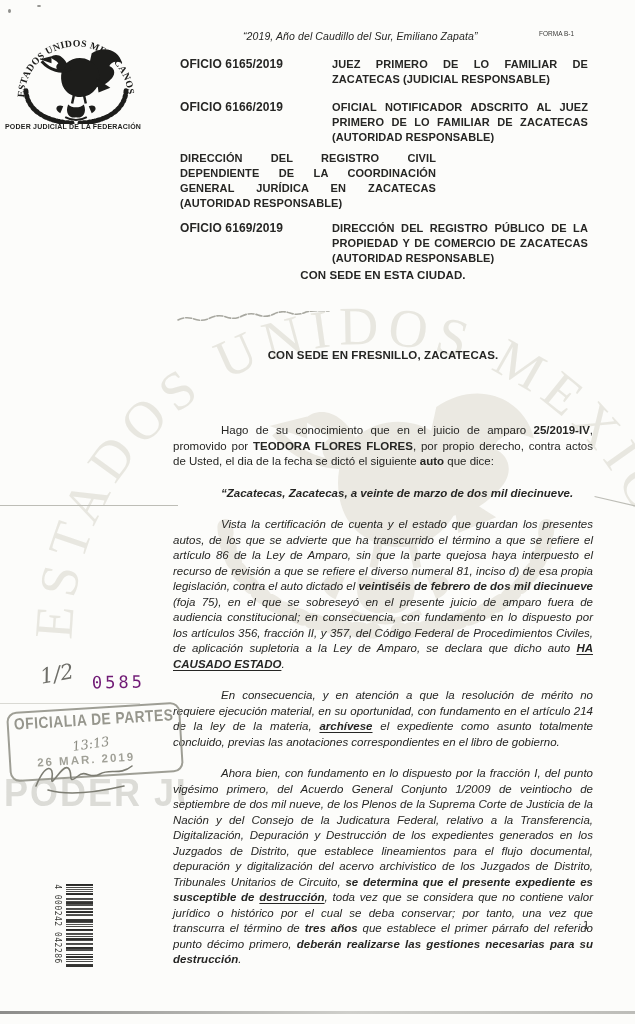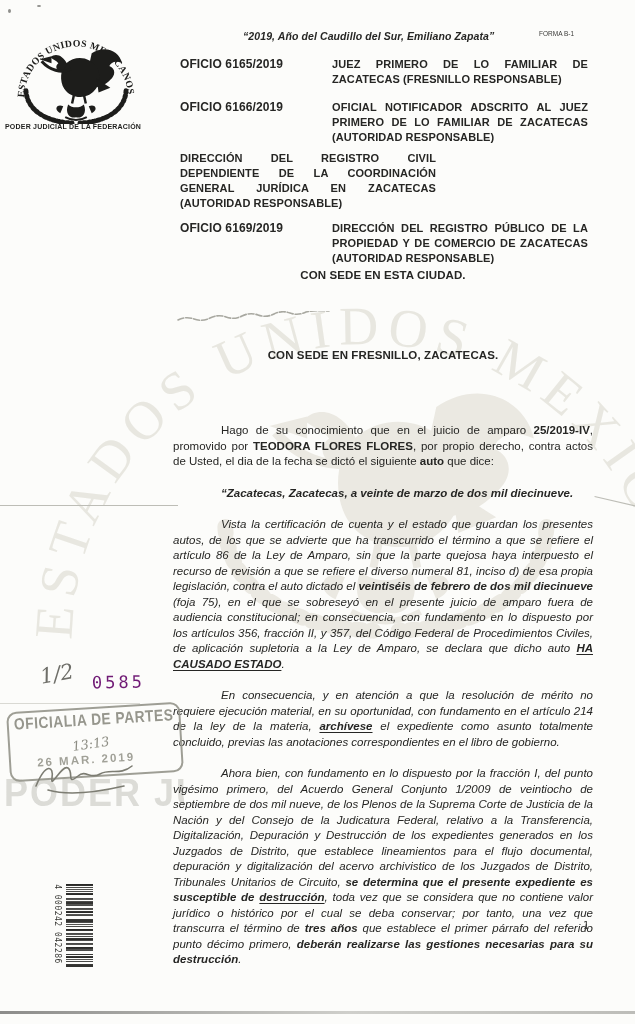--- a/index.html
+++ b/index.html
@@ -14,21 +14,21 @@
   
   .speck{position:absolute;background:#8f8f8b;border-radius:50%;z-index:3;}
   .scan-line{position:absolute;height:1px;background:#bdbdb6;z-index:1;}
   .scan-edge{position:absolute;left:0;top:1011px;width:635px;height:3px;z-index:4;
     background:linear-gradient(to right,#8c8c8a,#cfcfcb 55%,#bdbdb9);}
   
   .seal{left:10px;top:20px;z-index:2;}
   .seal-caption{left:5px;top:123px;width:160px;font-size:7px;font-weight:bold;
     letter-spacing:.2px;color:#1e1e1c;z-index:2;}
   
-  .hdr-quote{left:243px;top:30px;width:292px;font-size:10.5px;font-weight:bold;
+  .hdr-quote{left:243px;top:30px;width:292px;font-size:10.5px;font-weight:normal;
     font-style:italic;letter-spacing:.1px;z-index:2;}
   .forma{left:539px;top:30px;font-size:6.5px;color:#3a3a38;z-index:2;}
   
   .orow{position:absolute;left:180px;width:410px;display:flex;z-index:2;}
   .onum{width:152px;flex:0 0 152px;font-size:12px;font-weight:bold;letter-spacing:.1px;}
   .odest{width:256px;flex:0 0 256px;font-size:11px;font-weight:bold;line-height:15px;
     text-align:justify;letter-spacing:.1px;}
   .heading{position:absolute;left:157px;width:452px;text-align:center;font-size:11.5px;
     font-weight:bold;text-underline-offset:2px;
     text-decoration-thickness:1.3px;z-index:2;letter-spacing:.1px;}
@@ -115,21 +115,21 @@
       <path fill="none" stroke-width="5" stroke-linecap="round" stroke-dasharray="2,2.8" d="M117,72 C116,92 96,104 70,105"></path>
     </g>
   </svg>
   <div class="abs seal-caption">PODER JUDICIAL DE LA FEDERACIÓN</div>
 
   <div class="abs hdr-quote">“2019, Año del Caudillo del Sur, Emiliano Zapata”</div>
   <div class="abs forma">FORMA B-1</div>
 
   <div class="orow" style="top:57px;">
     <div class="onum">OFICIO 6165/2019</div>
-    <div class="odest">JUEZ PRIMERO DE LO FAMILIAR DE ZACATECAS (FRESNILLO RESPONSABLE)</div>
+    <div class="odest">JUEZ PRIMERO DE LO FAMILIAR DE ZACATECAS (JUDICIAL RESPONSABLE)</div>
   </div>
   <div class="orow" style="top:100px;">
     <div class="onum">OFICIO 6166/2019</div>
     <div class="odest">OFICIAL NOTIFICADOR ADSCRITO AL JUEZ PRIMERO DE LO FAMILIAR DE ZACATECAS (AUTORIDAD RESPONSABLE)</div>
   </div>
   <div class="orow" style="top:151px;">
     <div class="odest">DIRECCIÓN DEL REGISTRO CIVIL DEPENDIENTE DE LA COORDINACIÓN GENERAL JURÍDICA EN ZACATECAS (AUTORIDAD RESPONSABLE)</div>
   </div>
   <div class="orow" style="top:221px;">
     <div class="onum">OFICIO 6169/2019</div>

